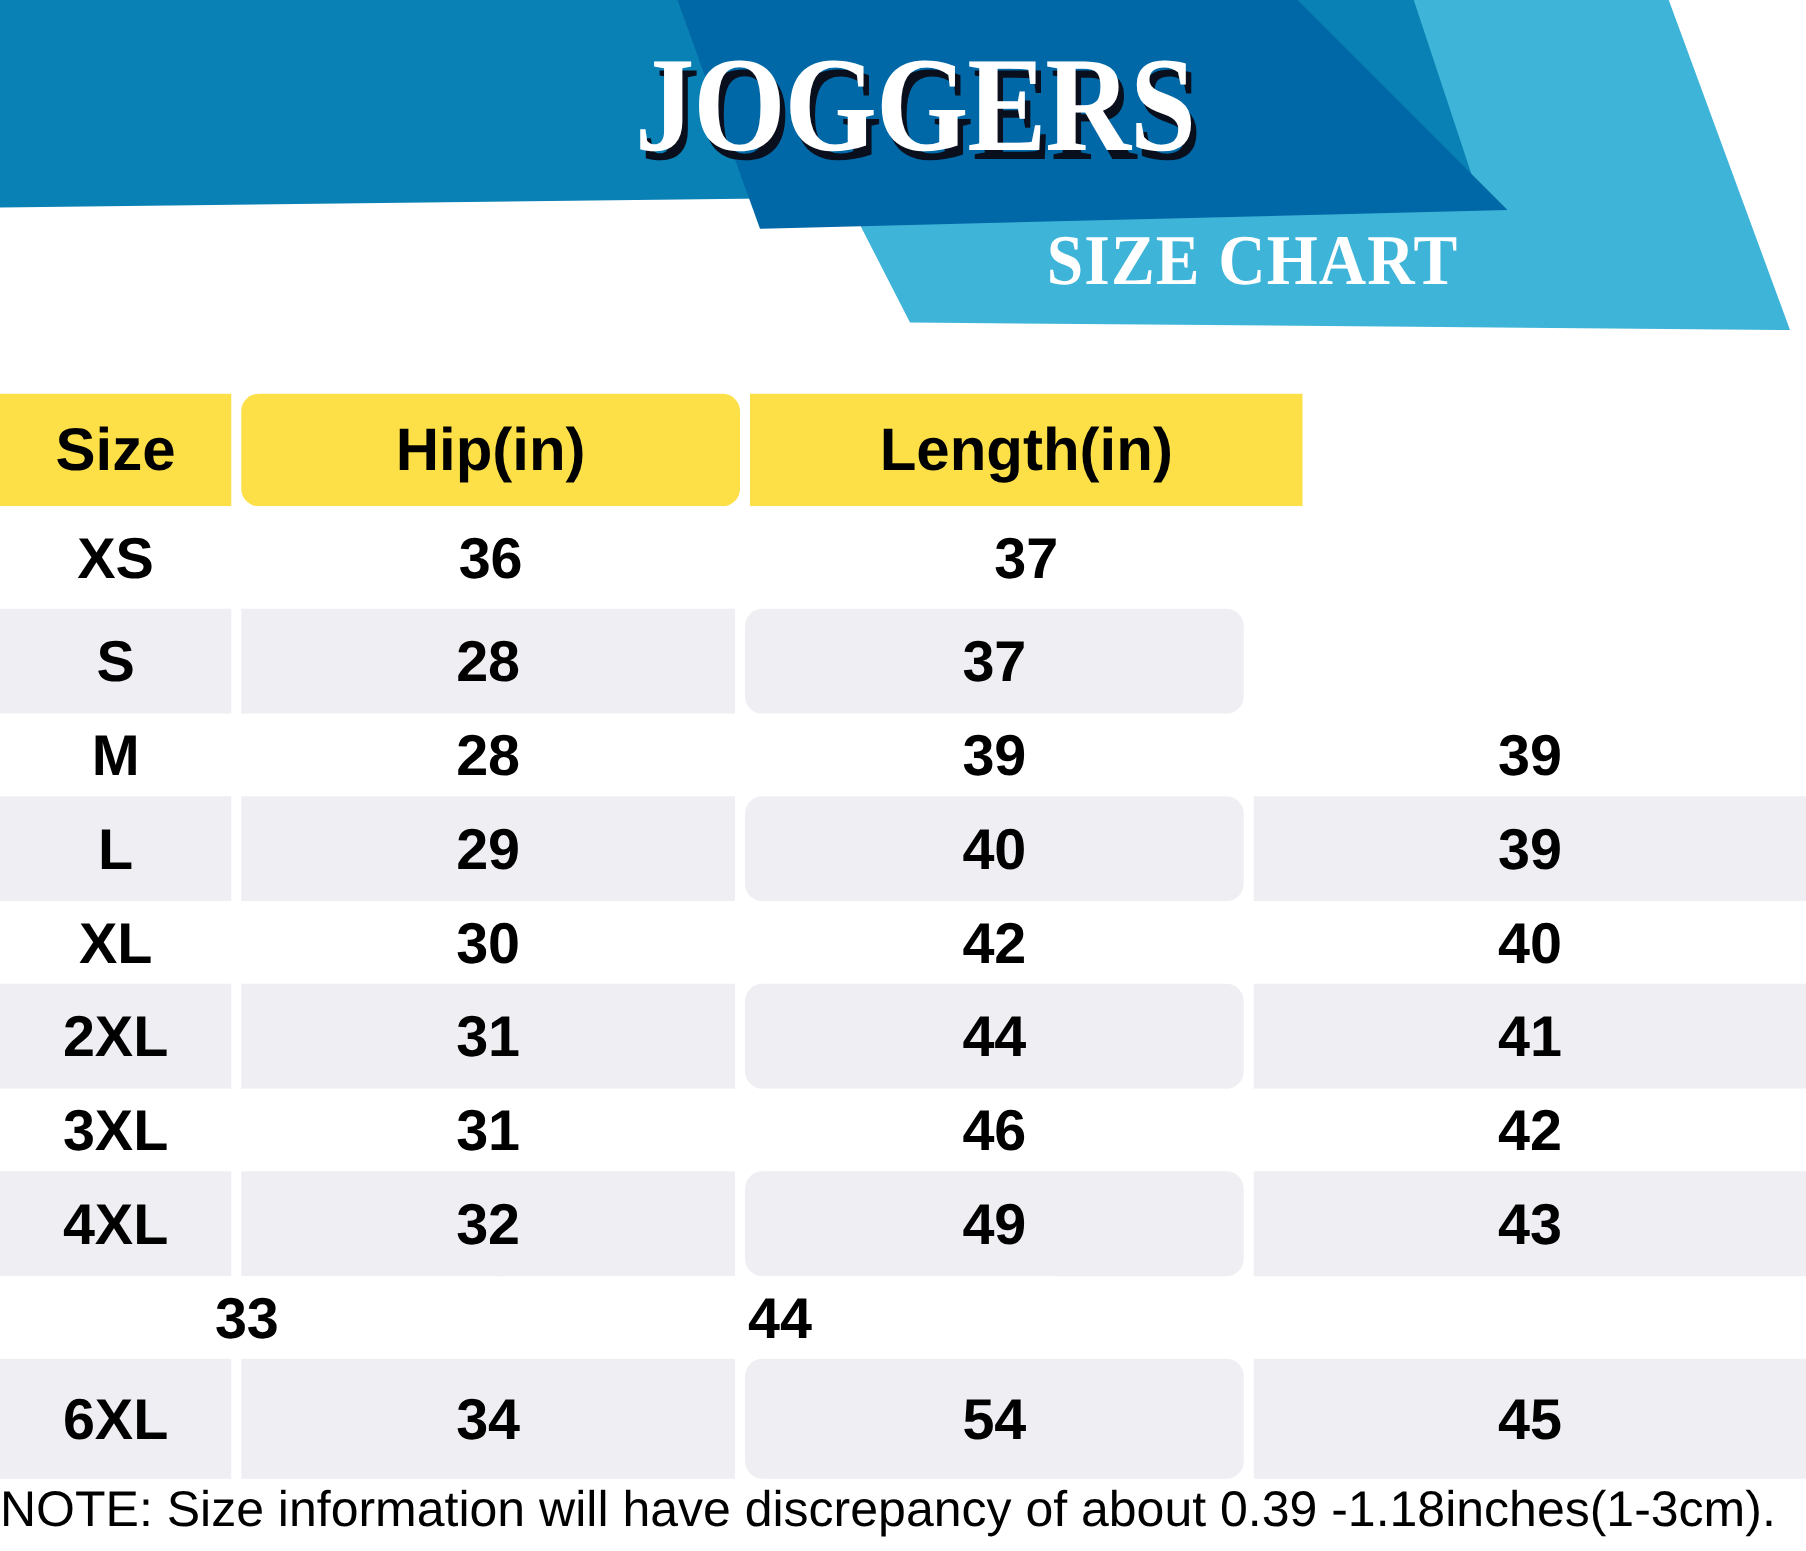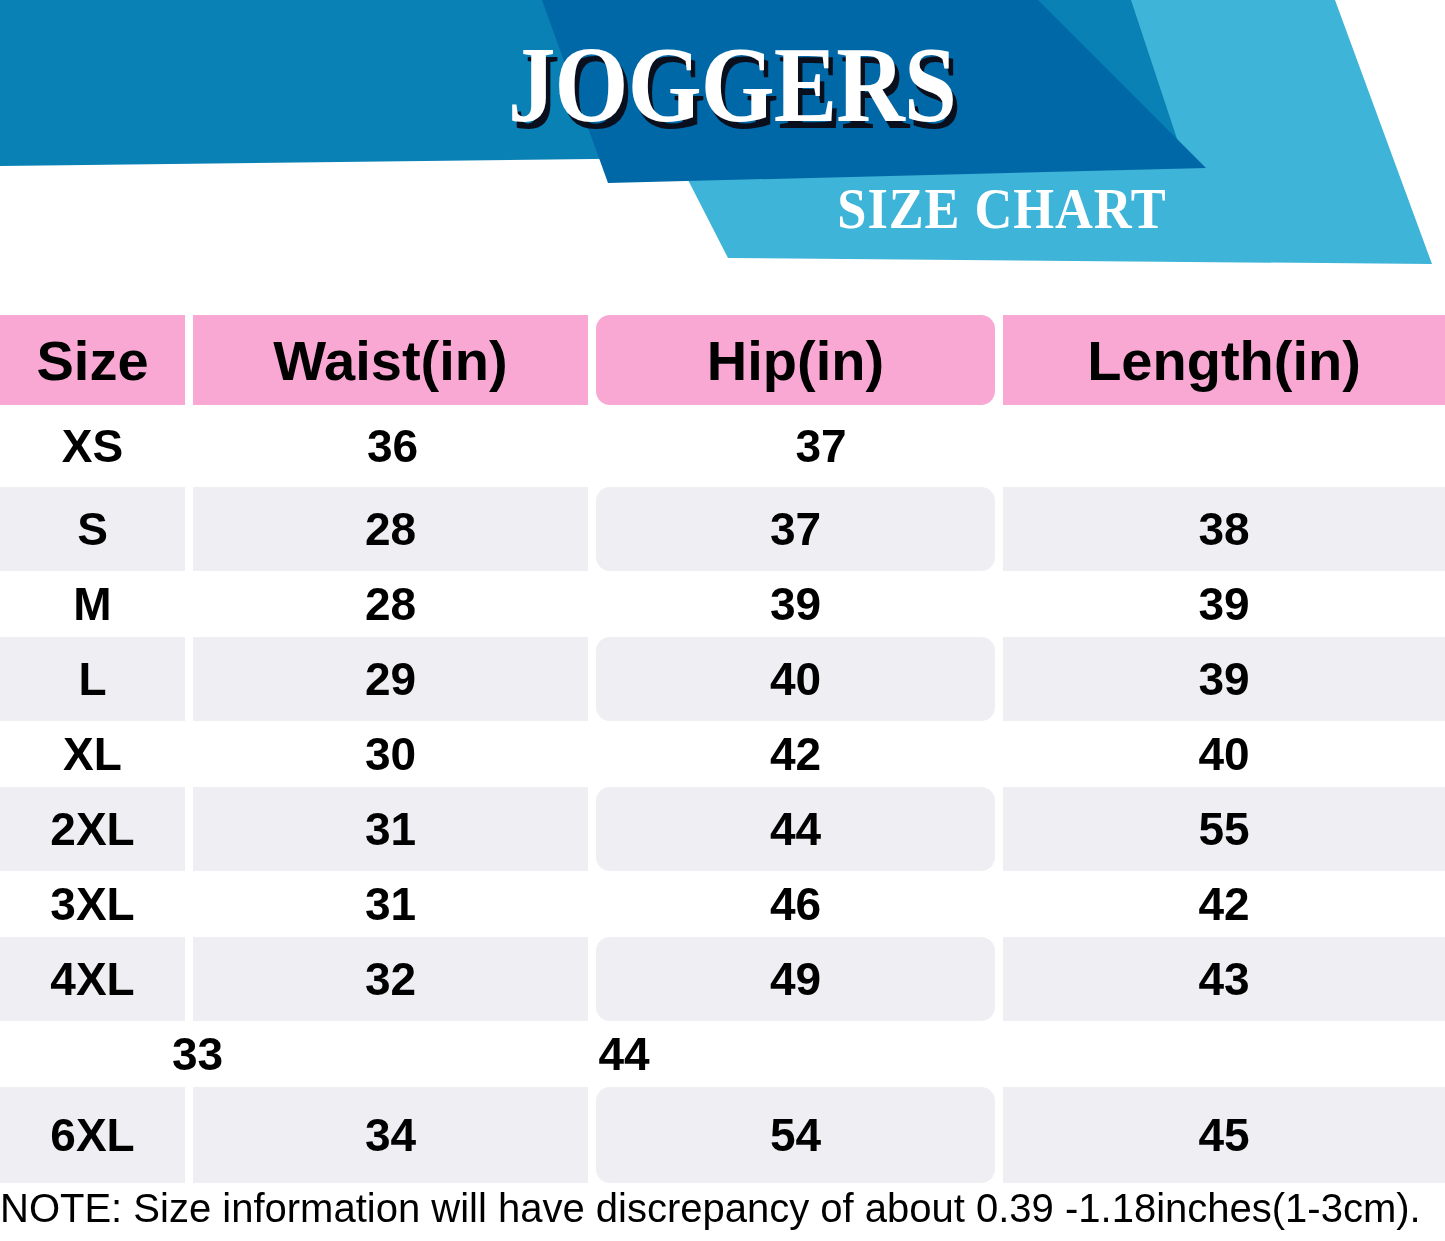--- a/index.html
+++ b/index.html
@@ -32,21 +32,21 @@
   .trow{display:flex;}
   .cell{
     display:flex;align-items:center;justify-content:center;
     font-weight:bold;color:#000000;
   }
   .c1{width:185px;margin-right:8px;}
   .c2{width:395px;margin-right:8px;}
   .c3{width:399px;margin-right:8px;border-radius:14px;}
   .c4{width:442px;}
   .header-row{height:90px;}
-  .header-row .cell{background:#f9a8d4;font-size:56px;}
+  .header-row .cell{background:#fde047;font-size:48px;}
   #rows .trow{height:66px;text-align:right;}
   #rows .trow .cell{background:#ffffff;font-size:46px;}
   #rows .trow:nth-child(even){height:84px;}
   #rows .trow:nth-child(even) .cell{background:#efeef3;}
   #rows .trow:nth-child(1){height:82px;}
   #rows .trow:nth-child(10){height:96px;}
   .note-text{
     position:absolute;top:1186px;left:0;width:1445px;
     font-size:40px;color:#000000;
     font-weight:normal;
@@ -60,35 +60,33 @@
   <polygon points="1131,0 1335,0 1432,264 728,258 686,176 1186,166" fill="#3eb4d8"></polygon>
   <polygon points="542,0 1038,0 1206,168 608,183" fill="#0068a6"></polygon>
 </svg>
 
 <div class="joggers-title">JOGGERS</div>
 <div class="size-chart-subtitle">SIZE CHART</div>
 
 <div class="size-table">
   <div class="trow header-row">
     <div class="cell c1">Size</div>
-    <div class="cell c2">Waist(in)</div>
     <div class="cell c3">Hip(in)</div>
     <div class="cell c4">Length(in)</div>
   </div>
   <div id="rows">
     <div class="trow">
       <div class="cell c1">XS</div>
       <div class="cell c3">36</div>
       <div class="cell c4">37</div>
     </div>
     <div class="trow">
       <div class="cell c1">S</div>
       <div class="cell c2">28</div>
       <div class="cell c3">37</div>
-      <div class="cell c4">38</div>
     </div>
     <div class="trow">
       <div class="cell c1">M</div>
       <div class="cell c2">28</div>
       <div class="cell c3">39</div>
       <div class="cell c4">39</div>
     </div>
     <div class="trow">
       <div class="cell c1">L</div>
       <div class="cell c2">29</div>
@@ -98,21 +96,21 @@
     <div class="trow">
       <div class="cell c1">XL</div>
       <div class="cell c2">30</div>
       <div class="cell c3">42</div>
       <div class="cell c4">40</div>
     </div>
     <div class="trow">
       <div class="cell c1">2XL</div>
       <div class="cell c2">31</div>
       <div class="cell c3">44</div>
-      <div class="cell c4">55</div>
+      <div class="cell c4">41</div>
     </div>
     <div class="trow">
       <div class="cell c1">3XL</div>
       <div class="cell c2">31</div>
       <div class="cell c3">46</div>
       <div class="cell c4">42</div>
     </div>
     <div class="trow">
       <div class="cell c1">4XL</div>
       <div class="cell c2">32</div>

